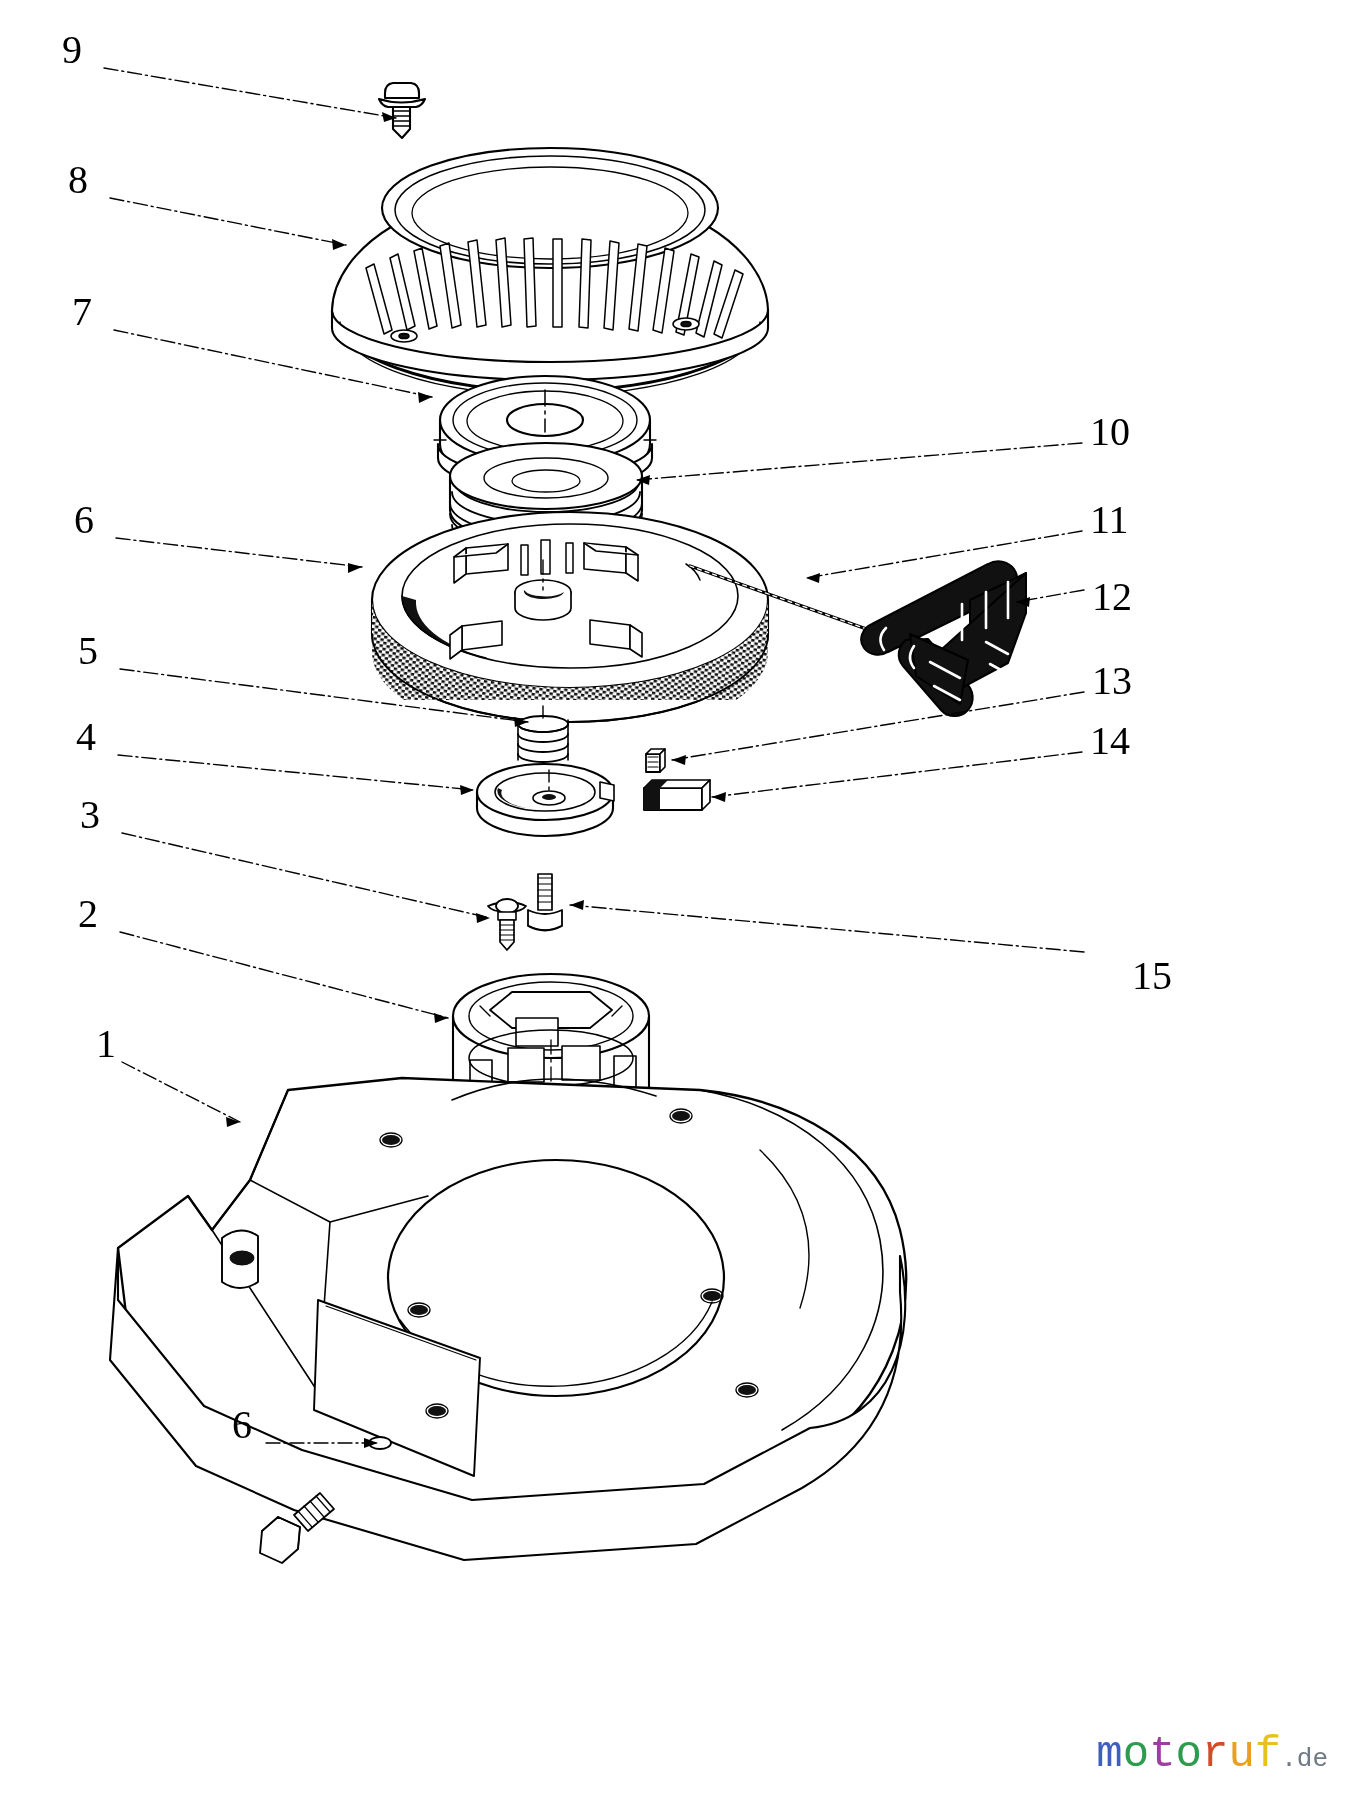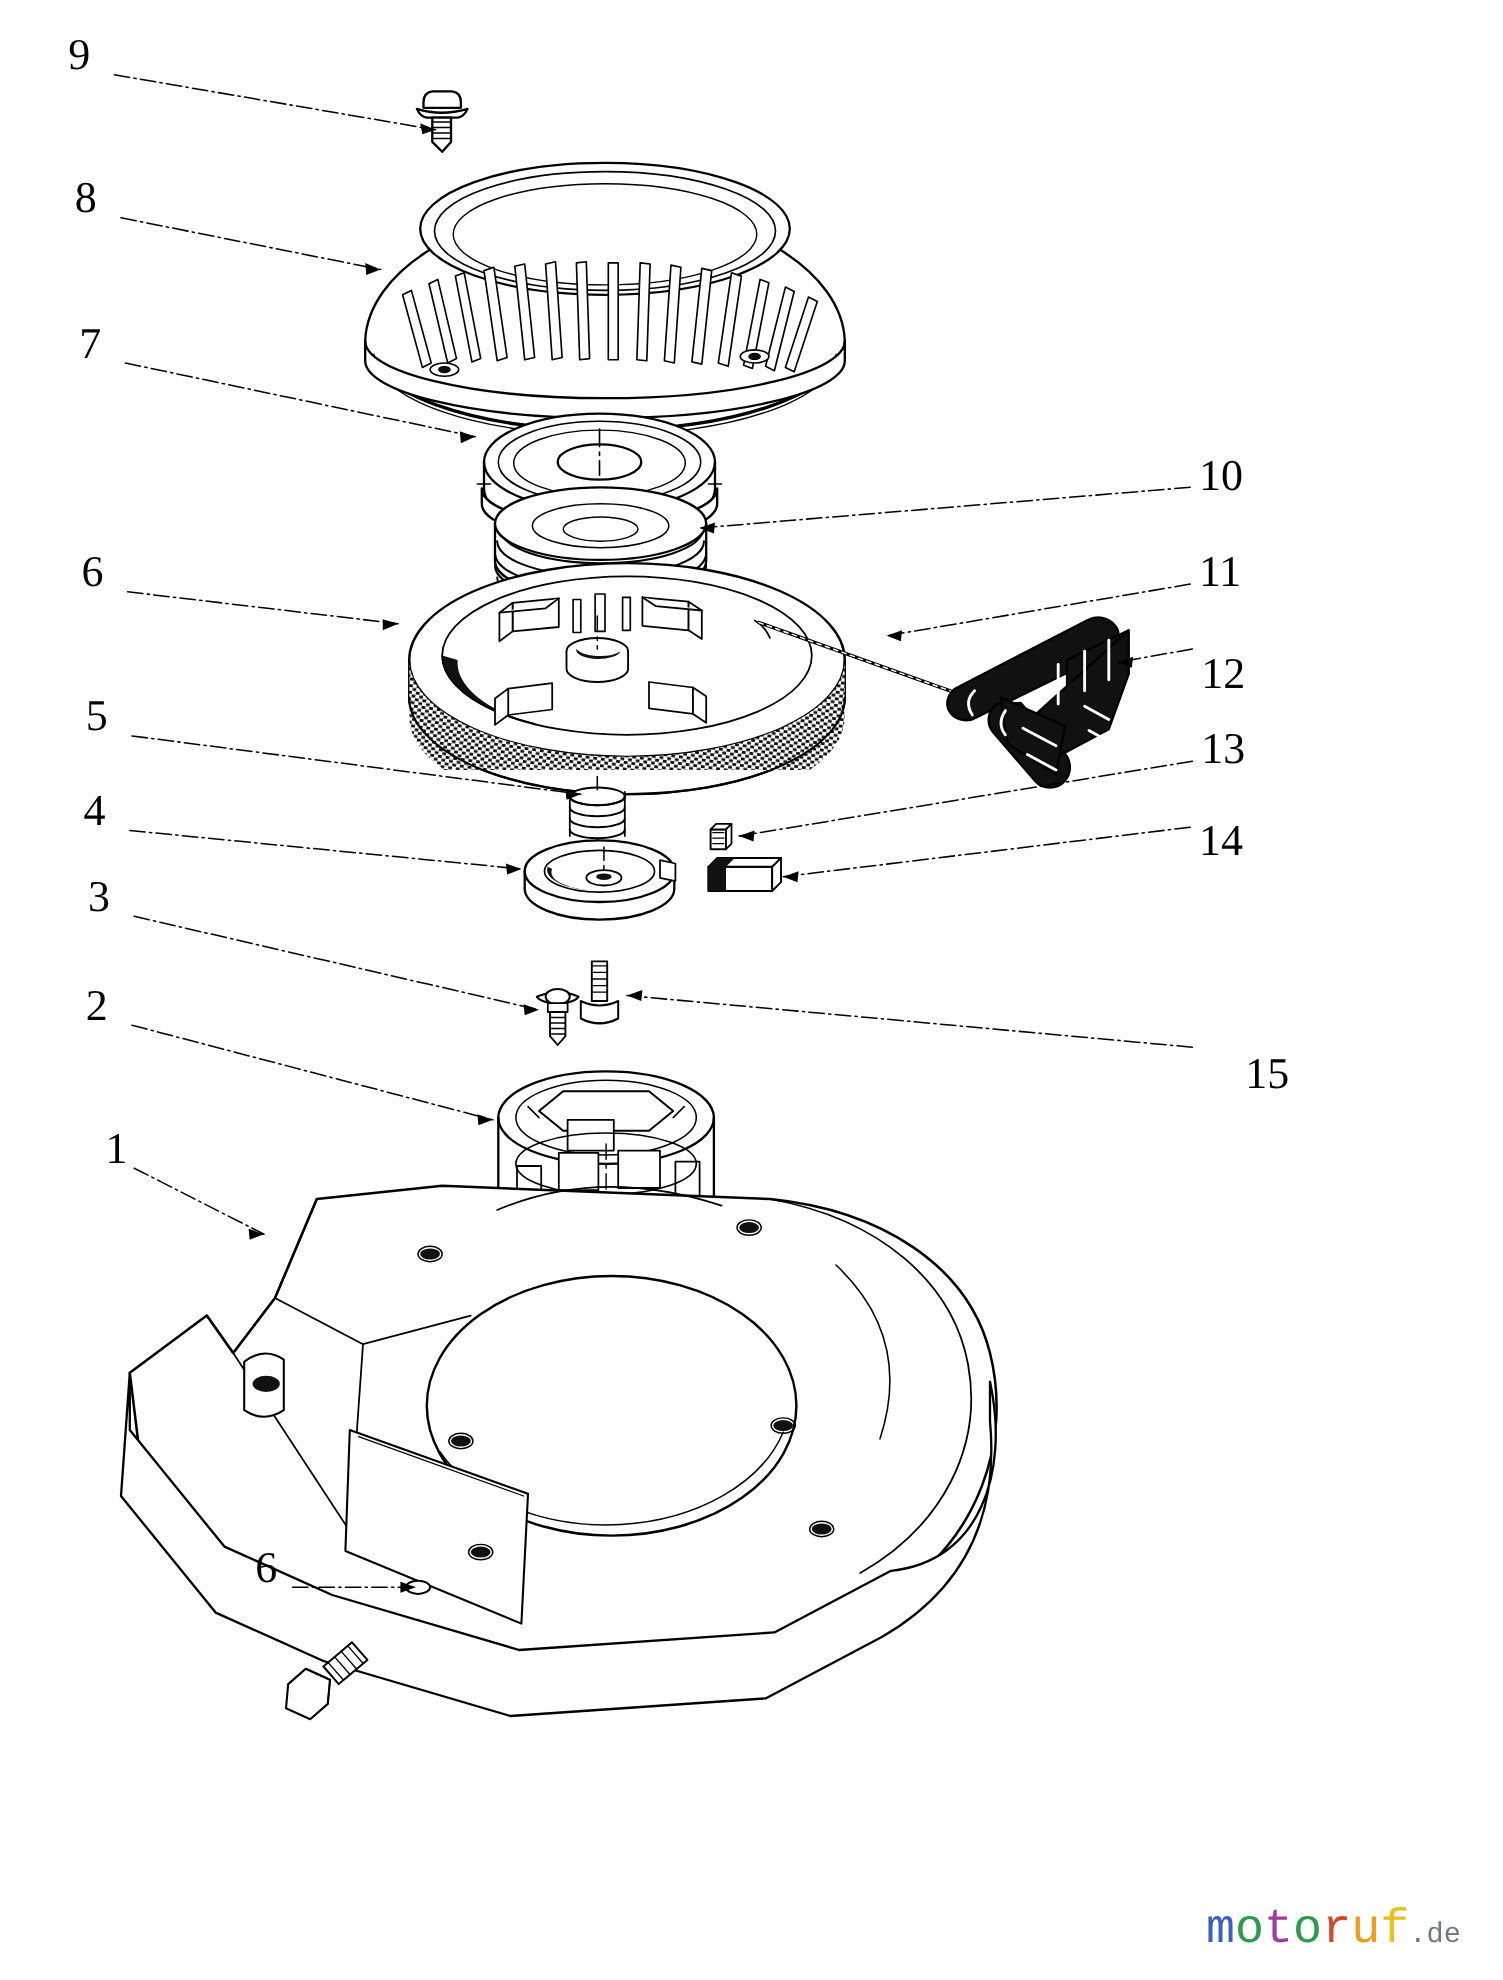--- a/index.html
+++ b/index.html
@@ -377,22 +377,22 @@
   <div class="callout" style="left:72px;  top:292px;">7</div>
   <div class="callout" style="left:74px;  top:500px;">6</div>
   <div class="callout" style="left:78px;  top:631px;">5</div>
   <div class="callout" style="left:76px;  top:717px;">4</div>
   <div class="callout" style="left:80px;  top:795px;">3</div>
   <div class="callout" style="left:78px;  top:894px;">2</div>
   <div class="callout" style="left:96px;  top:1024px;">1</div>
   <div class="callout" style="left:232px; top:1405px;">6</div>
   <div class="callout" style="left:1090px;top:412px;text-align:center;">10</div>
   <div class="callout" style="left:1090px;top:500px;text-align:center;">11</div>
-  <div class="callout" style="left:1092px;top:592px;">12</div>
+  <div class="callout" style="left:1092px;top:577px;">12</div>
   <div class="callout" style="left:1092px;top:661px;text-align:center;">13</div>
-  <div class="callout" style="left:1090px;top:721px;margin-top:23px;">14</div>
+  <div class="callout" style="left:1090px;top:721px;">14</div>
   <div class="callout" style="left:1132px;top:932px;margin-top:24px;">15</div>
 
   <div id="watermark">
     <span class="s" style="color: rgb(63, 95, 191);">m</span><span class="s" style="color: rgb(46, 156, 78);">o</span><span class="s" style="color: rgb(157, 63, 160);">t</span><span class="s" style="color: rgb(46, 156, 78);">o</span><span class="s" style="color: rgb(210, 75, 42);">r</span><span class="s" style="color: rgb(232, 160, 32);">u</span><span class="s" style="color: rgb(232, 192, 32);">f</span><span class="de" style="color: rgb(111, 122, 132);">.de</span>
   </div>
 
 </div>
 
 </body></html>

